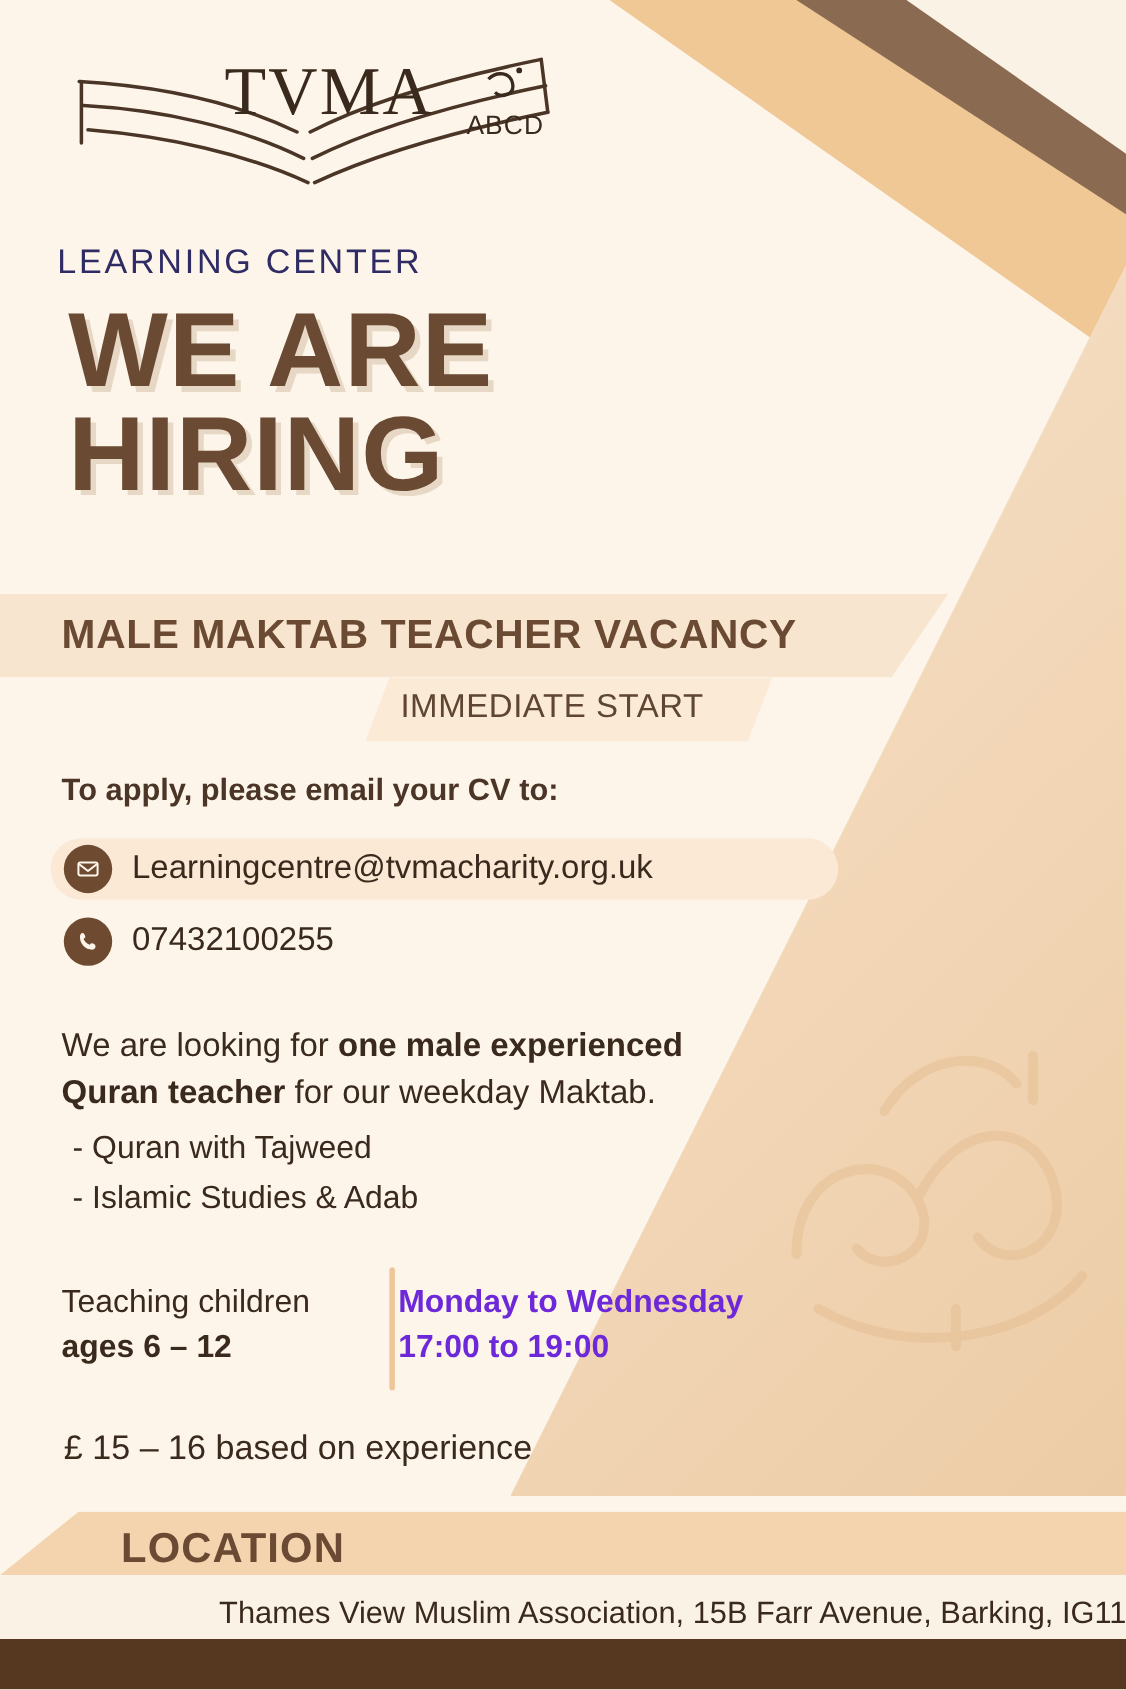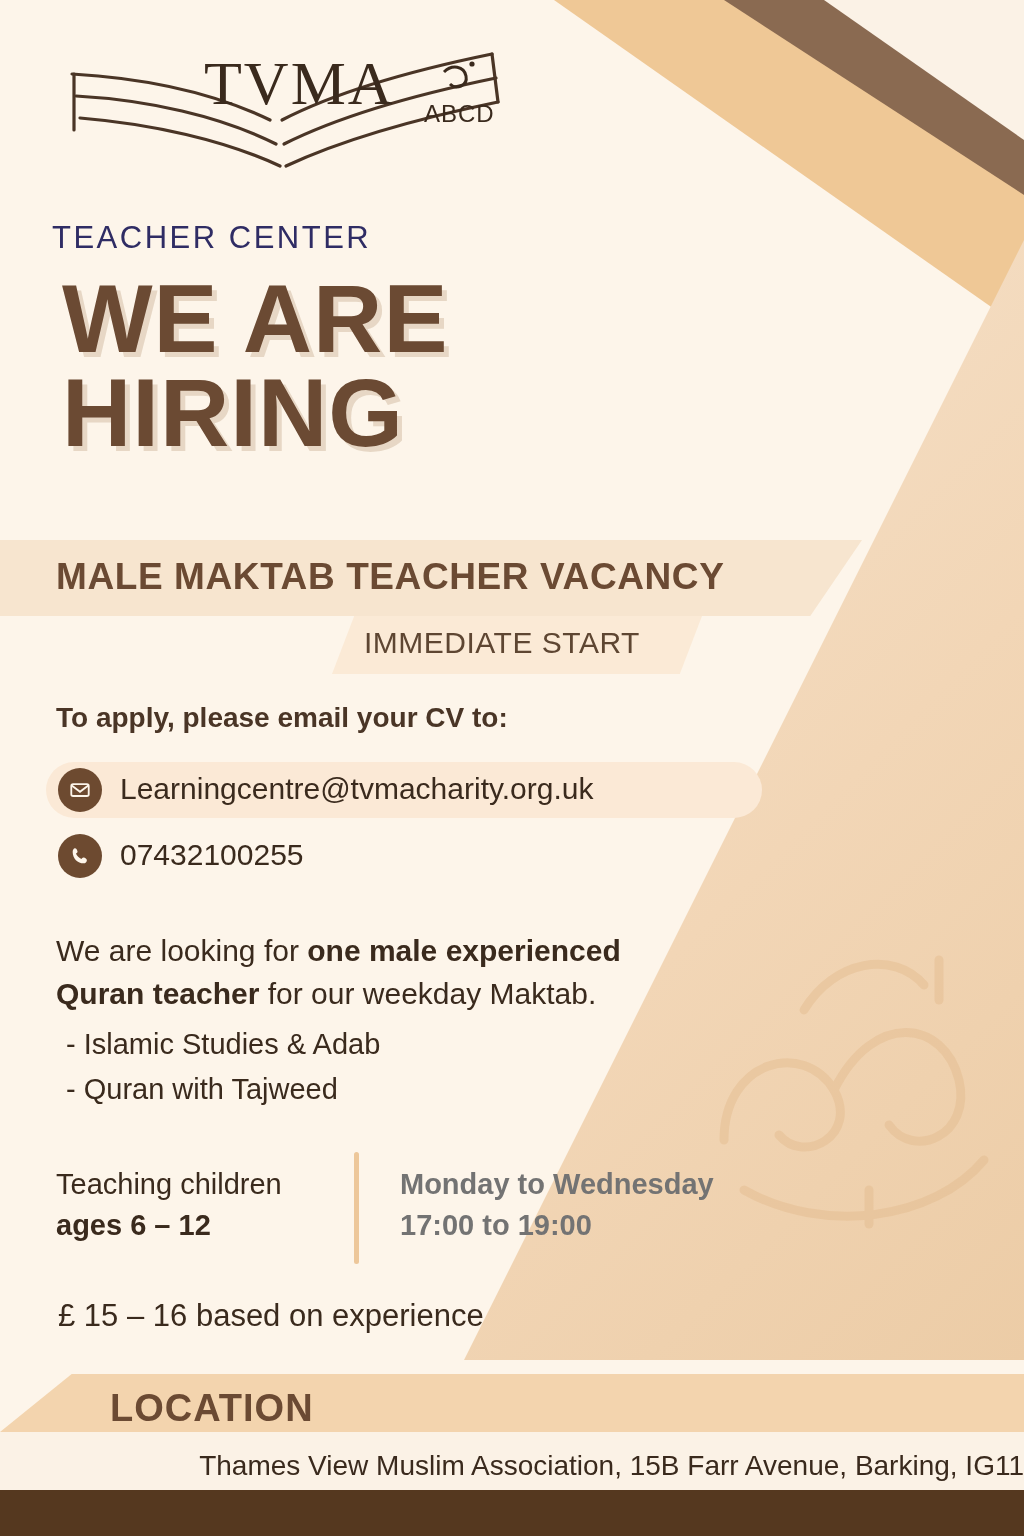--- a/index.html
+++ b/index.html
@@ -207,25 +207,25 @@
   .info-left b { font-weight: bold; }
   .divider {
     position: absolute;
     left: 354px; top: 1152px;
     width: 5px; height: 112px;
     background: #edc79a;
     border-radius: 3px;
   }
   .info-right {
     position: absolute;
-    left: 400px; top: 1164px;
+    left: 362px; top: 1164px;
     font-size: 29px;
     line-height: 1.42;
     font-weight: bold;
-    color: #737373;
+    color: #6d28d9;
   }
   .pay {
     position: absolute;
     left: 58px; top: 1298px;
     font-size: 31px;
     color: #3a2a1d;
   }
 
   
   .location-title {
@@ -281,21 +281,21 @@
         <path d="M230 86 C 288 56, 362 36, 440 20"></path>
         <path d="M232 110 C 292 80, 366 60, 444 44"></path>
         <path d="M234 132 C 294 104, 368 84, 446 68"></path>
         <path d="M440 20 L 446 68"></path>
       </g>
       <text x="152" y="70" font-family="'Liberation Serif', serif" font-size="62" fill="#3a2a1d" letter-spacing="2">TVMA</text>
       <text x="372" y="88" font-family="'Liberation Sans', sans-serif" font-size="24" fill="#3a2a1d" letter-spacing="1">ABCD</text>
       <path d="M392 38 C 400 30, 412 32, 414 42 C 416 52, 404 56, 398 50" fill="none" stroke="#3a2a1d" stroke-width="3"></path>
       <circle cx="420" cy="30" r="2.6" fill="#3a2a1d"></circle>
     </svg>
-    <div class="logo-sub">TEACHER CENTER</div>
+    <div class="logo-sub">LEARNING CENTER</div>
   </div>
 
   <div class="headline">
     <div>WE ARE</div>
     <div>HIRING</div>
   </div>
 
   <div class="subtitle">MALE MAKTAB TEACHER VACANCY</div>
   <div class="immediate">IMMEDIATE START</div>
 
@@ -314,22 +314,22 @@
     <svg viewBox="0 0 24 24" width="22" height="22" aria-hidden="true">
       <path d="M6.5 3.5 C 8 3.5 9 5.5 9.3 7 C 9.5 8.2 8.2 8.8 7.6 9.4 C 8.6 11.8 11 14.2 13.6 15.2 C 14.2 14.6 14.8 13.4 16 13.6 C 17.6 13.9 19.5 15 19.5 16.5 C 19.5 18.5 17.8 20 16 20 C 9.5 20 4 14.5 4 7.5 C 4 5.5 5 3.5 6.5 3.5 Z" fill="currentColor"></path>
     </svg>
   </div>
   <div class="phone-text">07432100255</div>
 
   <div class="body-text">
     <span>We are looking for </span><b>one male experienced Quran teacher</b><span> for our weekday Maktab.</span>
   </div>
   <div class="bullets">
+    <div>- Quran with Tajweed</div>
     <div>- Islamic Studies &amp; Adab</div>
-    <div>- Quran with Tajweed</div>
   </div>
 
   <div class="info-left">
     <div>Teaching children</div>
     <div><b>ages 6 – 12</b></div>
   </div>
   <div class="divider"></div>
   <div class="info-right">
     <div>Monday to Wednesday</div>
     <div>17:00 to 19:00</div>

